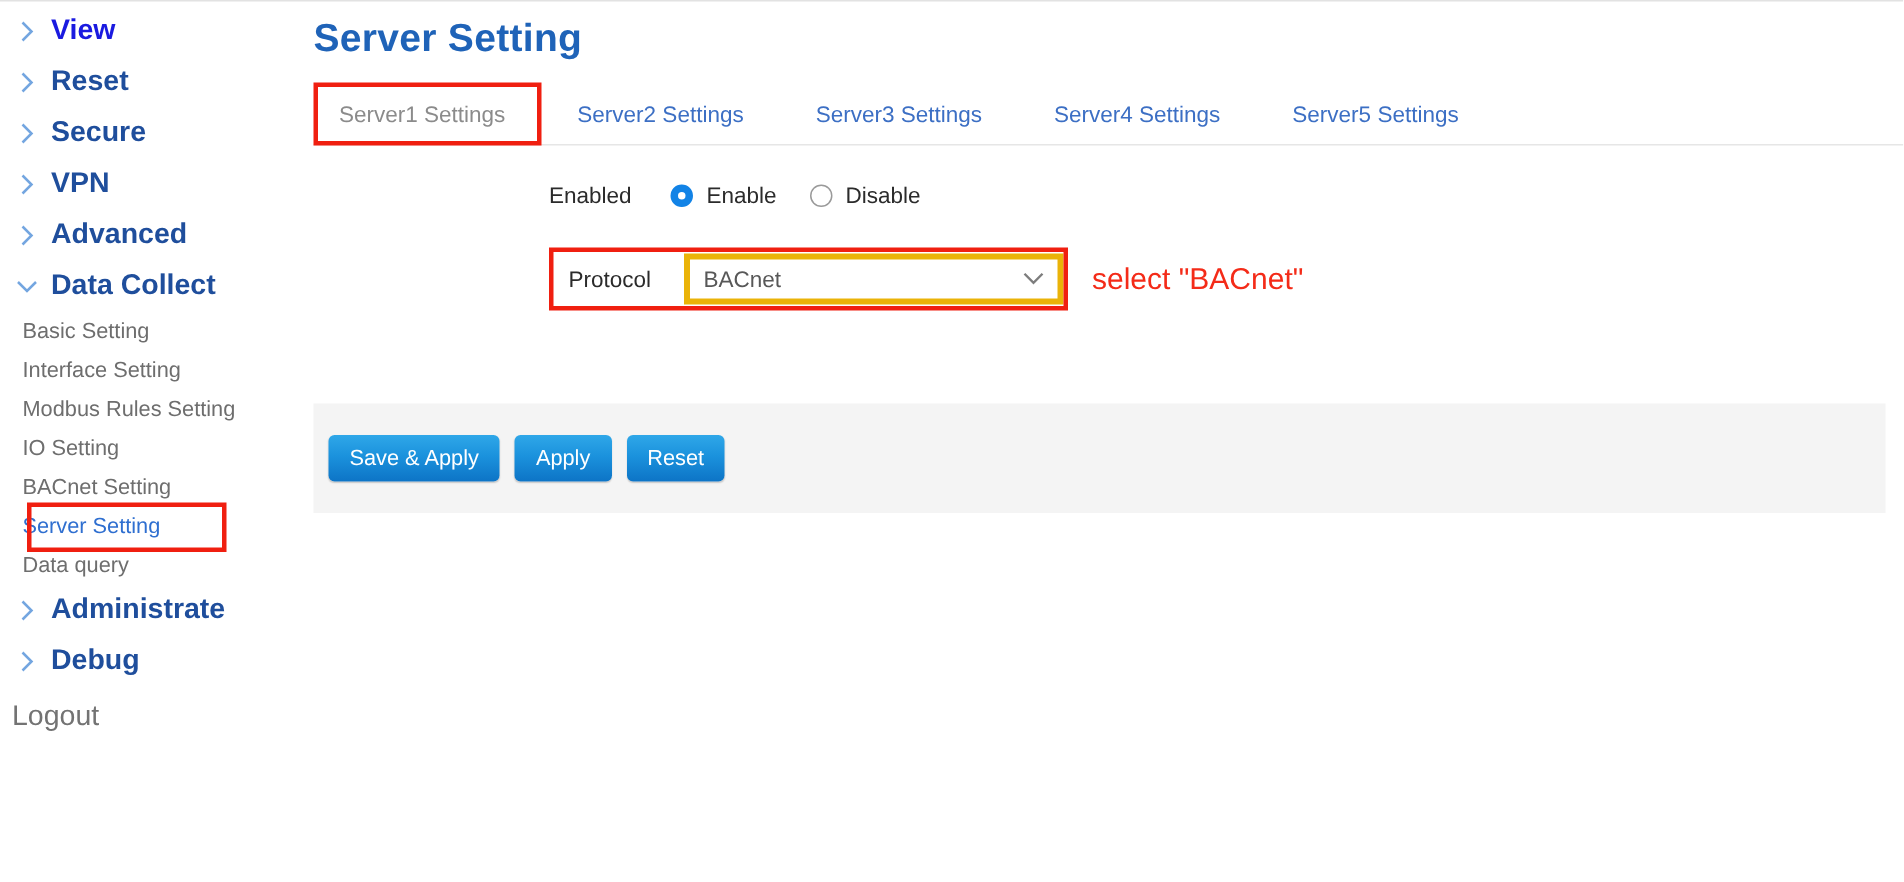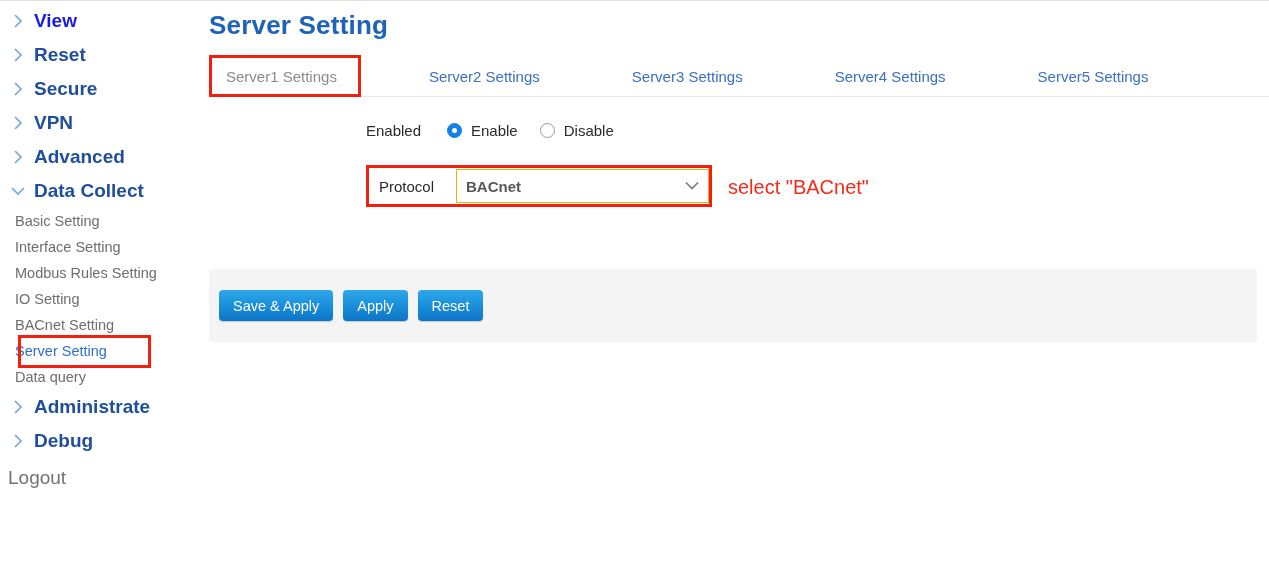--- a/index.html
+++ b/index.html
@@ -207,26 +207,25 @@
     font-size: 15px;
     color: #2b2b2b;
     padding-left: 10px;
     width: 87px;
     flex: 0 0 87px;
   }
   .select {
     position: relative;
     flex: 1 1 auto;
     height: 34px;
-    border: 1px solid #eab308;
+    border: 4px solid #eab308;
     background: #ffffff;
     display: flex;
     align-items: center;
     cursor: pointer;
-    font-weight: bold;
   }
   .select-value {
     font-size: 15px;
     color: #585858;
     padding-left: 9px;
   }
   .select-arrow {
     position: absolute;
     right: 9px; top: 50%;
     transform: translateY(-50%);
@@ -361,21 +360,21 @@
           <span class="nav-label">Debug</span>
         </div>
       </div>
     <div class="logout">Logout</div>
   </nav>
 
   <main id="main">
     <h1 class="page-title">Server Setting</h1>
 
     <div class="tabstrip">
-      <div id="tab-list" style="display:flex;align-items:center;gap:44px;">
+      <div id="tab-list" style="display:flex;align-items:center;">
           <div class="tab active">
             <span>Server1 Settings</span>
           </div>
           <div class="tab">
             <span>Server2 Settings</span>
           </div>
           <div class="tab">
             <span>Server3 Settings</span>
           </div>
           <div class="tab">

